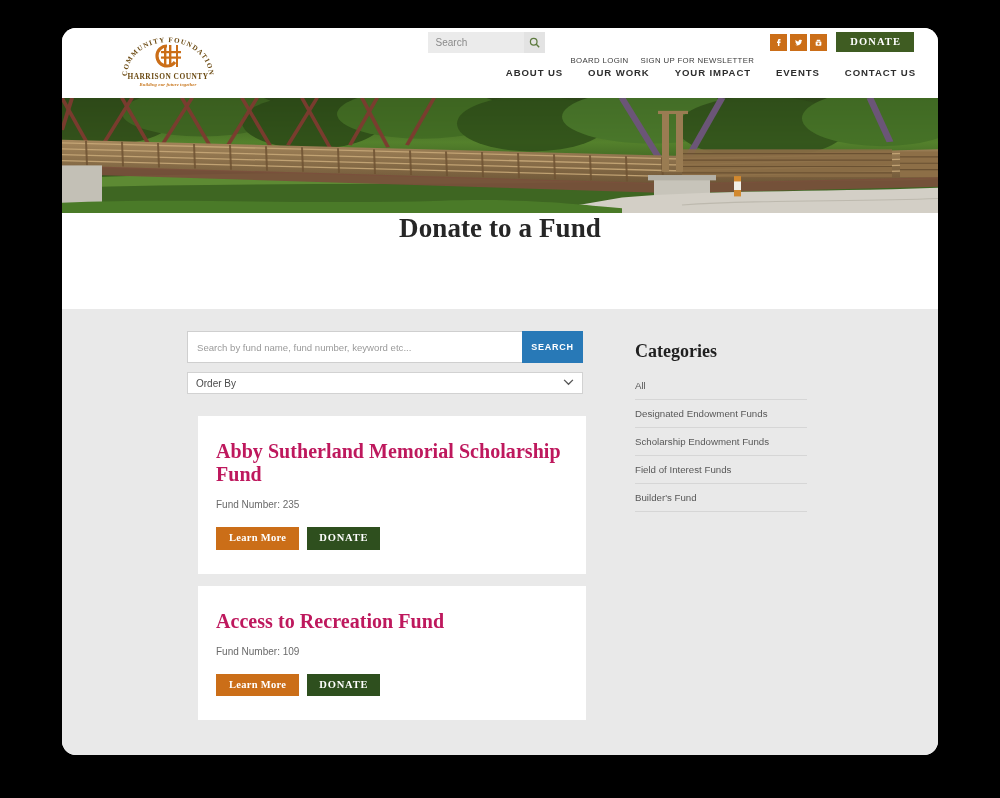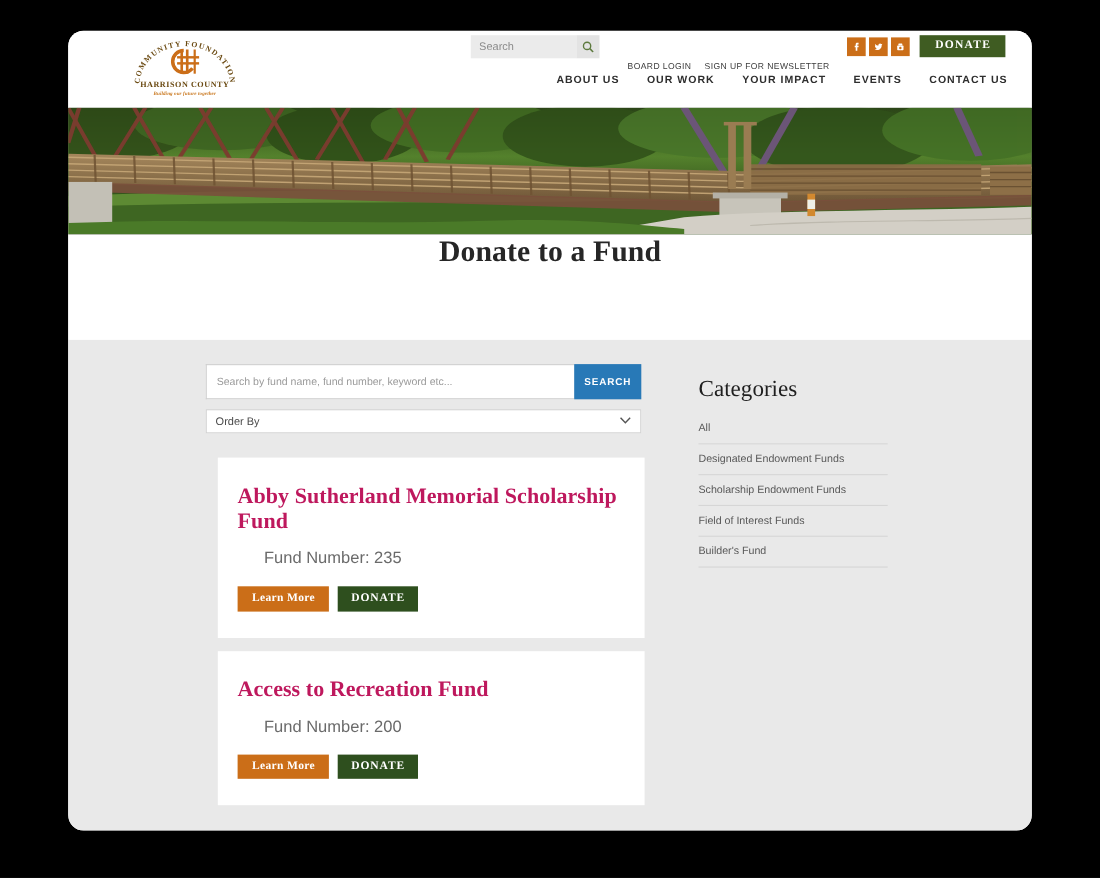--- a/index.html
+++ b/index.html
@@ -282,23 +282,22 @@
   .fund-card-inner { padding: 0 18px; }
   .fund-title {
     font-family: "Liberation Serif", serif;
     font-size: 20px;
     font-weight: bold;
     color: #be185d;
     letter-spacing: 0.05px;
   }
   .fund-number {
     margin-top: 13px;
-    font-size: 15px;
+    font-size: 10px;
     color: #6a6a6a;
-    margin-left: 24px;
   }
   .fund-actions {
     margin-top: 17px;
     display: flex;
     gap: 8px;
   }
   .btn-learn {
     background: #cb6e18;
     color: #ffffff;
     font-family: "Liberation Serif", serif;
@@ -319,22 +318,22 @@
     letter-spacing: 0.8px;
     border: none;
     padding: 6px 12px;
     cursor: pointer;
     line-height: 1;
   }
 
   
   .cat-title {
     font-family: "Liberation Serif", serif;
-    font-size: 21px;
-    font-weight: normal;
+    font-size: 18px;
+    font-weight: bold;
     color: #1f1f1f;
     margin-bottom: 14px;
   }
   .cat-item {
     font-size: 9.7px;
     color: #585858;
     padding: 8px 0;
     border-bottom: 1px solid #d6d6d6;
     cursor: pointer;
     text-decoration: none;
@@ -572,21 +571,21 @@
               <div class="fund-actions">
                 <button class="btn-learn">Learn More</button>
                 <button class="btn-donate">DONATE</button>
               </div>
             </div>
           </div>
 
           <div class="fund-card">
             <div class="fund-card-inner">
               <div class="fund-title">Access to Recreation Fund</div>
-              <div class="fund-number">Fund Number: 200</div>
+              <div class="fund-number">Fund Number: 109</div>
               <div class="fund-actions">
                 <button class="btn-learn">Learn More</button>
                 <button class="btn-donate">DONATE</button>
               </div>
             </div>
           </div>
 
         </div>
       </div>
 

